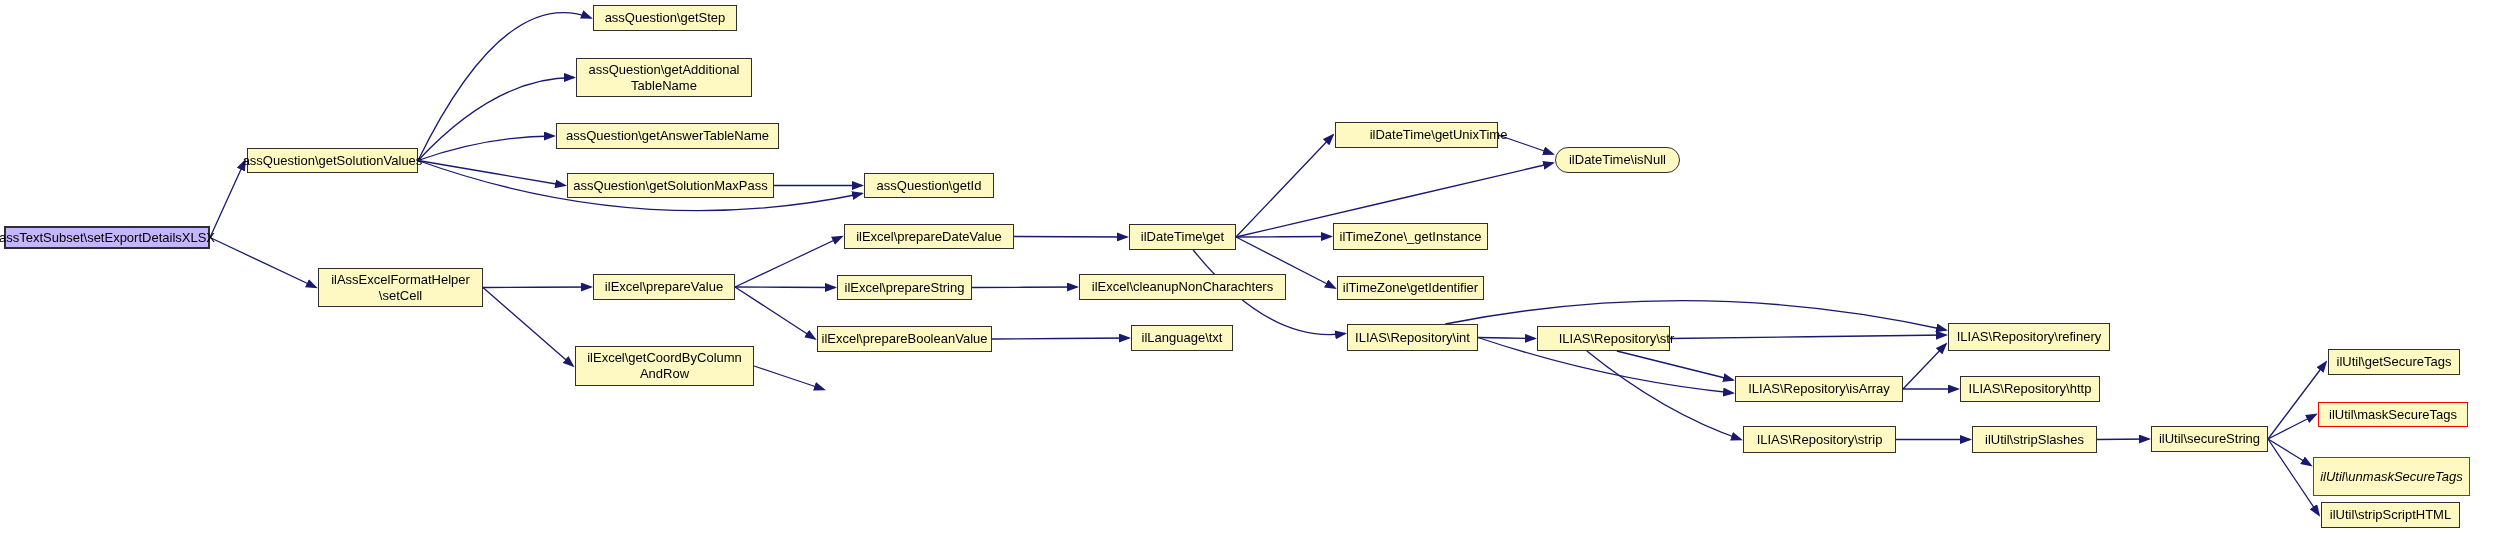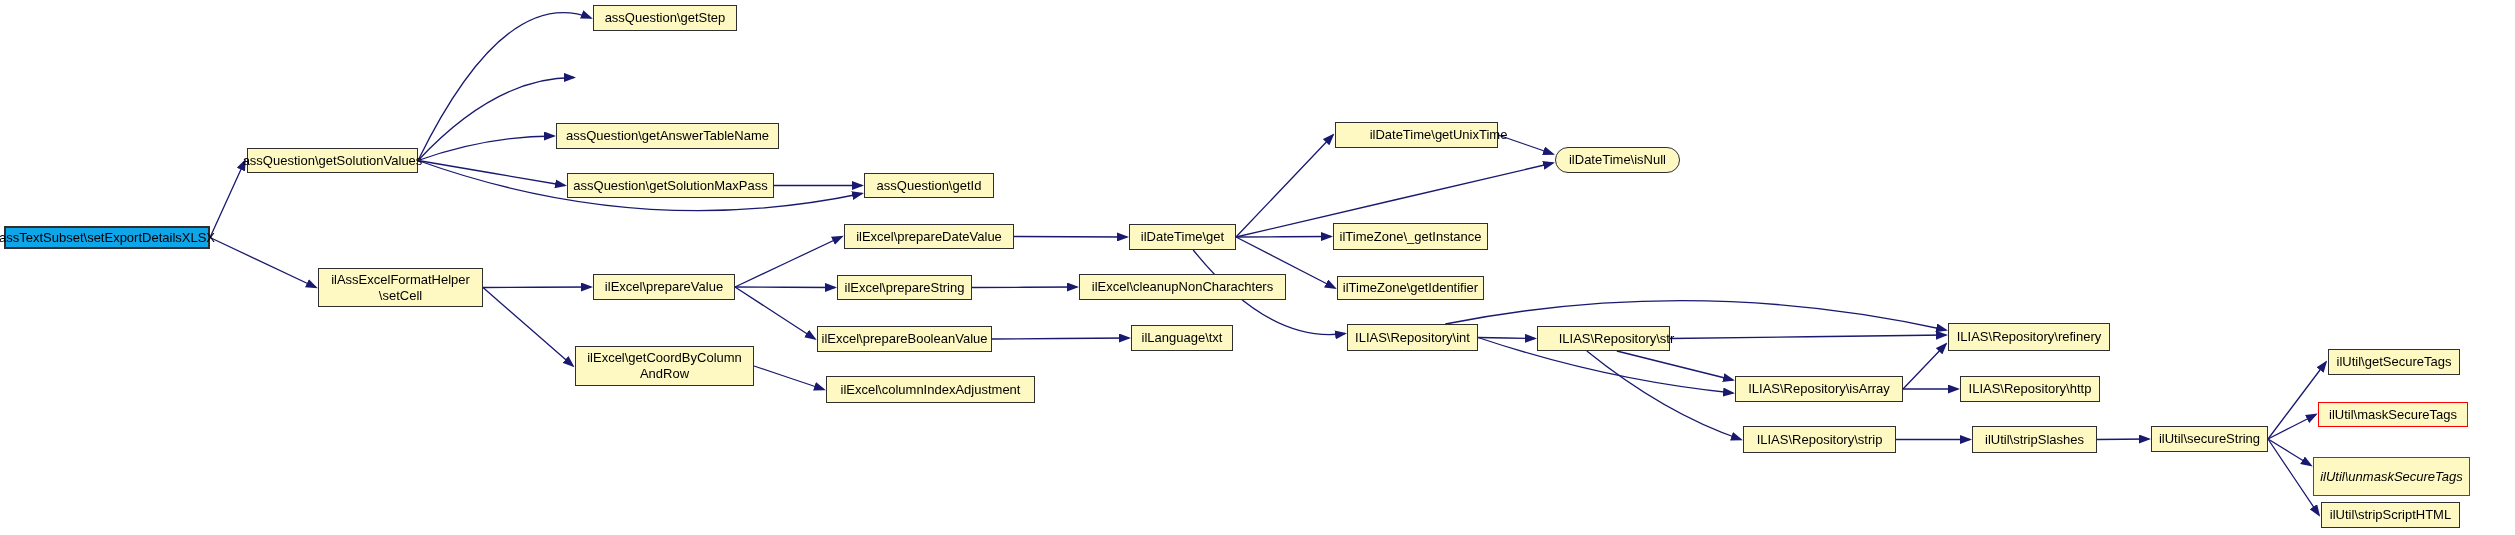--- a/index.html
+++ b/index.html
@@ -3,21 +3,21 @@
 <meta charset="utf-8">
 <style>
   html,body{margin:0;padding:0;background:#ffffff;}
   #stage{position:relative;width:2515px;height:535px;background:#ffffff;overflow:hidden;
          font-family:"Liberation Sans", sans-serif;}
   #edges{position:absolute;left:0;top:0;z-index:1;}
   .node{position:absolute;z-index:2;box-sizing:border-box;background:#fef9c3;
         border:1px solid #2f2f2f;display:flex;flex-direction:column;align-items:center;
         justify-content:center;text-align:center;font-size:13px;line-height:16px;color:#000000;
         white-space:nowrap;cursor:pointer;}
-  .node.root{background:#0ea5e9;border-width:2px;}
+  .node.root{background:#c4b5fd;border-width:2px;}
   .node.red{border-color:#ff0000;}
 </style>
 </head>
 <body>
 
 <div id="stage">
     <svg id="edges" width="2515" height="535" viewBox="0 0 2515 535">
       <defs>
         <marker id="arrow" markerUnits="userSpaceOnUse" markerWidth="12" markerHeight="9" refX="10" refY="4.5" orient="auto">
           <path d="M0,0 L12,4.5 L0,9 Z" fill="#191970"></path>
@@ -67,20 +67,24 @@
     <div class="node" style="left: 247px; top: 148px; width: 171px; height: 25px;">
       <span>assQuestion\getSolutionValues</span>
     </div>
     <div class="node" style="left: 318px; top: 268px; width: 165px; height: 39px;">
       <span>ilAssExcelFormatHelper</span>
       <span>\setCell</span>
     </div>
     <div class="node" style="left: 593px; top: 5px; width: 144px; height: 26px;">
       <span>assQuestion\getStep</span>
     </div>
+    <div class="node" style="left: 576px; top: 58px; width: 176px; height: 39px;">
+      <span>assQuestion\getAdditional</span>
+      <span>TableName</span>
+    </div>
     <div class="node" style="left: 556px; top: 123px; width: 223px; height: 26px;">
       <span>assQuestion\getAnswerTableName</span>
     </div>
     <div class="node" style="left: 567px; top: 173px; width: 207px; height: 25px;">
       <span>assQuestion\getSolutionMaxPass</span>
     </div>
     <div class="node" style="left: 864px; top: 173px; width: 130px; height: 25px;">
       <span>assQuestion\getId</span>
     </div>
     <div class="node" style="left: 593px; top: 274px; width: 142px; height: 26px;">
@@ -91,23 +95,20 @@
       <span>AndRow</span>
     </div>
     <div class="node" style="left: 844px; top: 224px; width: 170px; height: 25px;">
       <span>ilExcel\prepareDateValue</span>
     </div>
     <div class="node" style="left: 837px; top: 275px; width: 135px; height: 25px;">
       <span>ilExcel\prepareString</span>
     </div>
     <div class="node" style="left: 817px; top: 326px; width: 175px; height: 26px;">
       <span>ilExcel\prepareBooleanValue</span>
-    </div>
-    <div class="node" style="left: 826px; top: 376px; width: 209px; height: 27px;">
-      <span>ilExcel\columnIndexAdjustment</span>
     </div>
     <div class="node" style="left: 1079px; top: 274px; width: 207px; height: 26px;">
       <span>ilExcel\cleanupNonCharachters</span>
     </div>
     <div class="node" style="left: 1131px; top: 325px; width: 102px; height: 26px;">
       <span>ilLanguage\txt</span>
     </div>
     <div class="node" style="left: 1129px; top: 224px; width: 107px; height: 26px;">
       <span>ilDateTime\get</span>
     </div>

